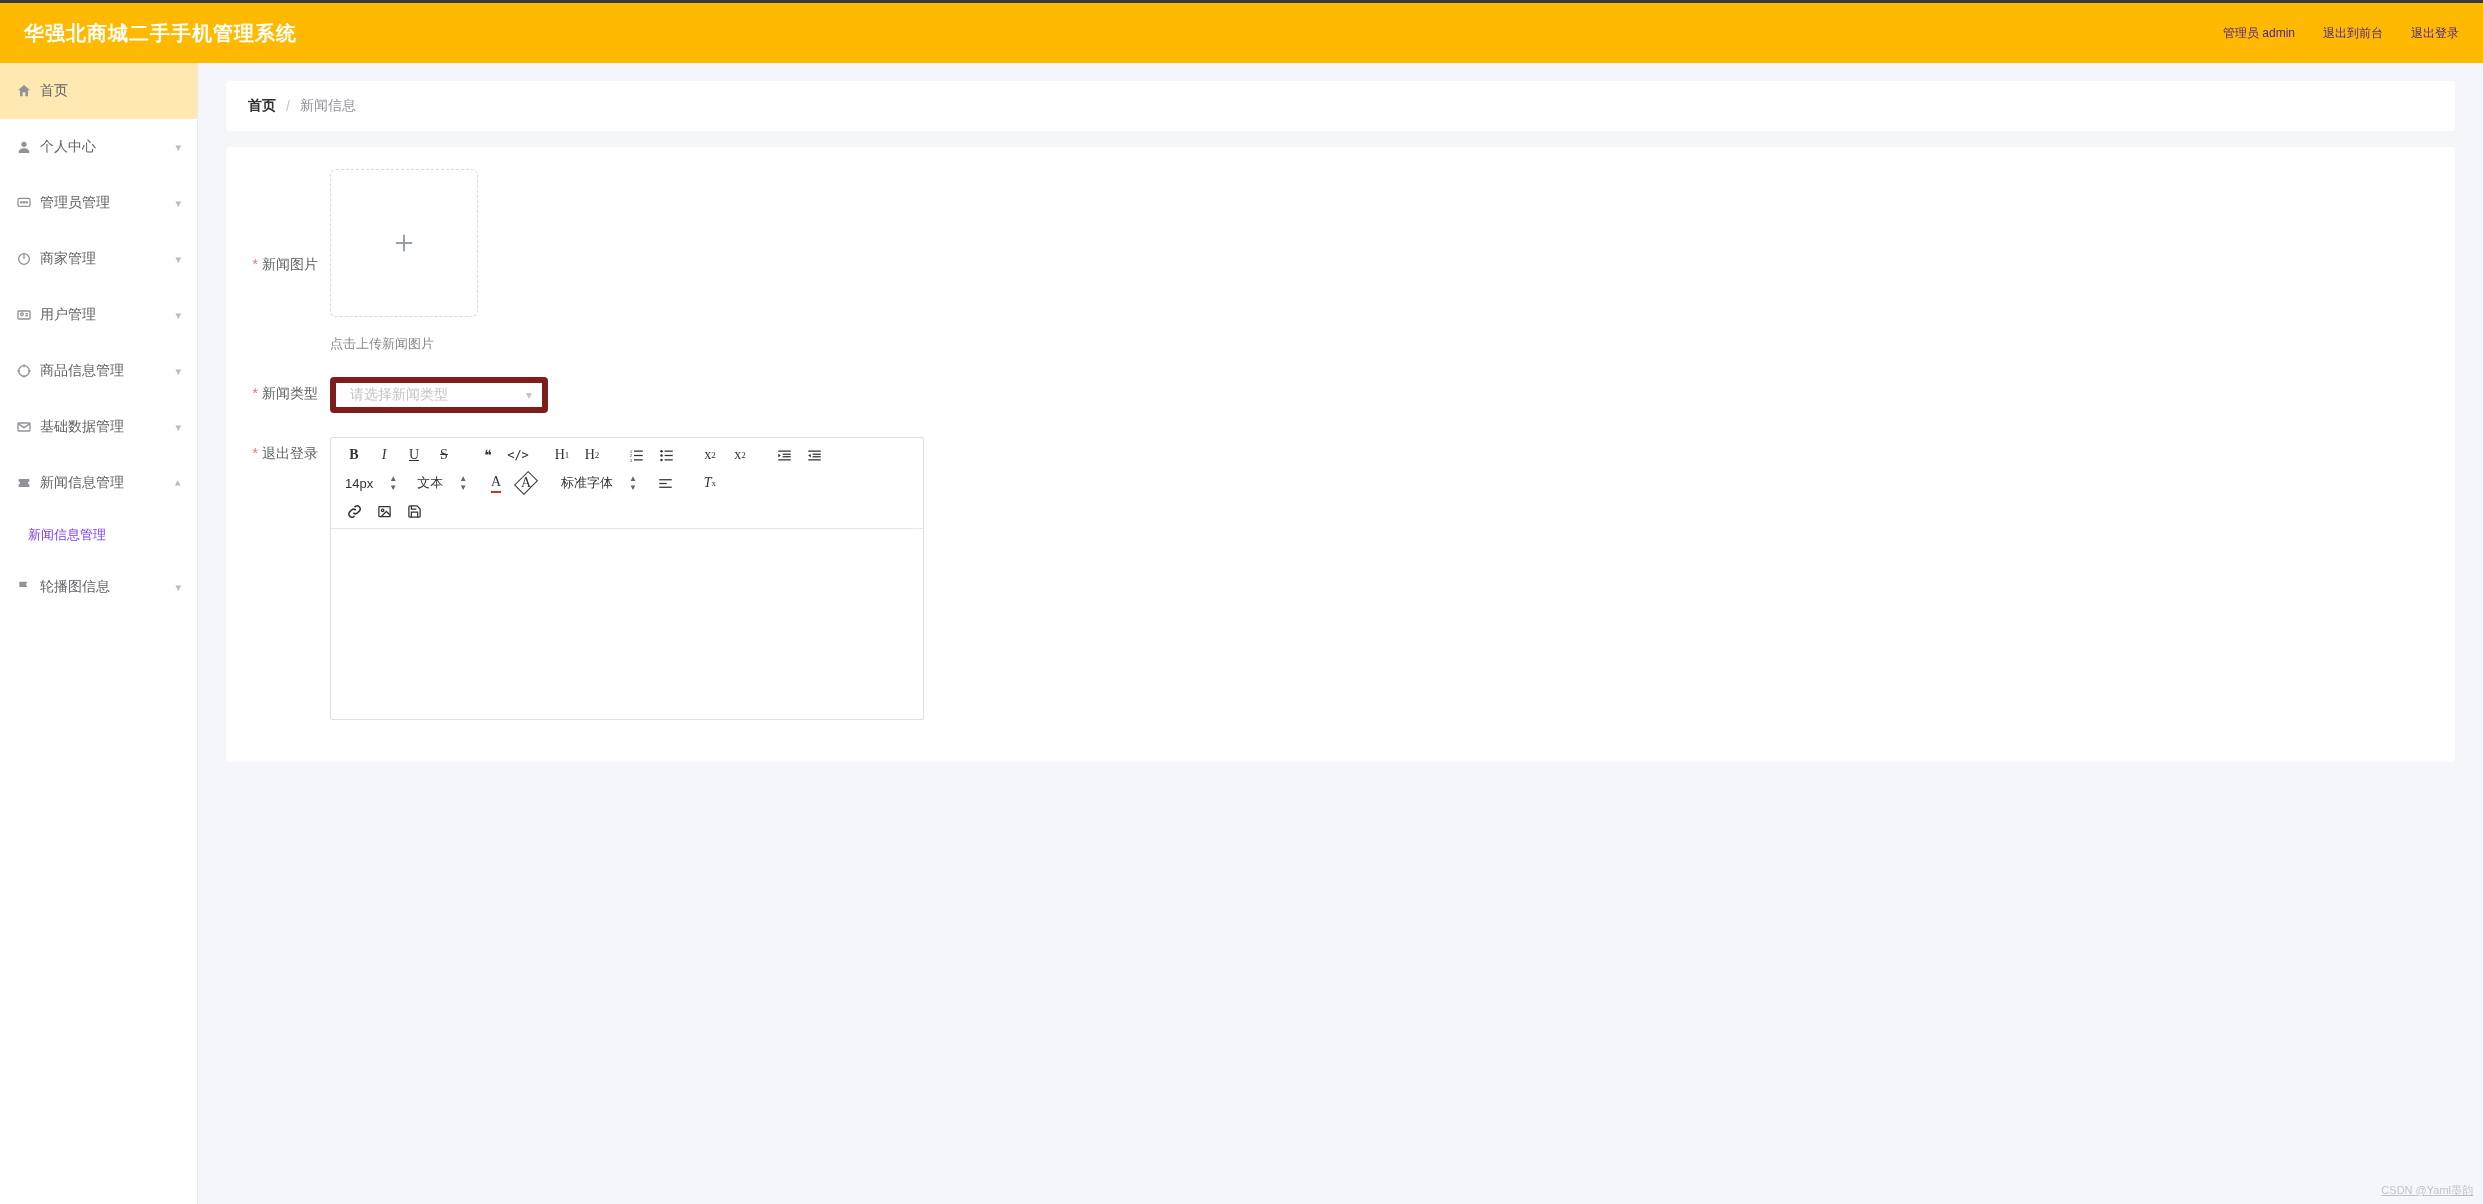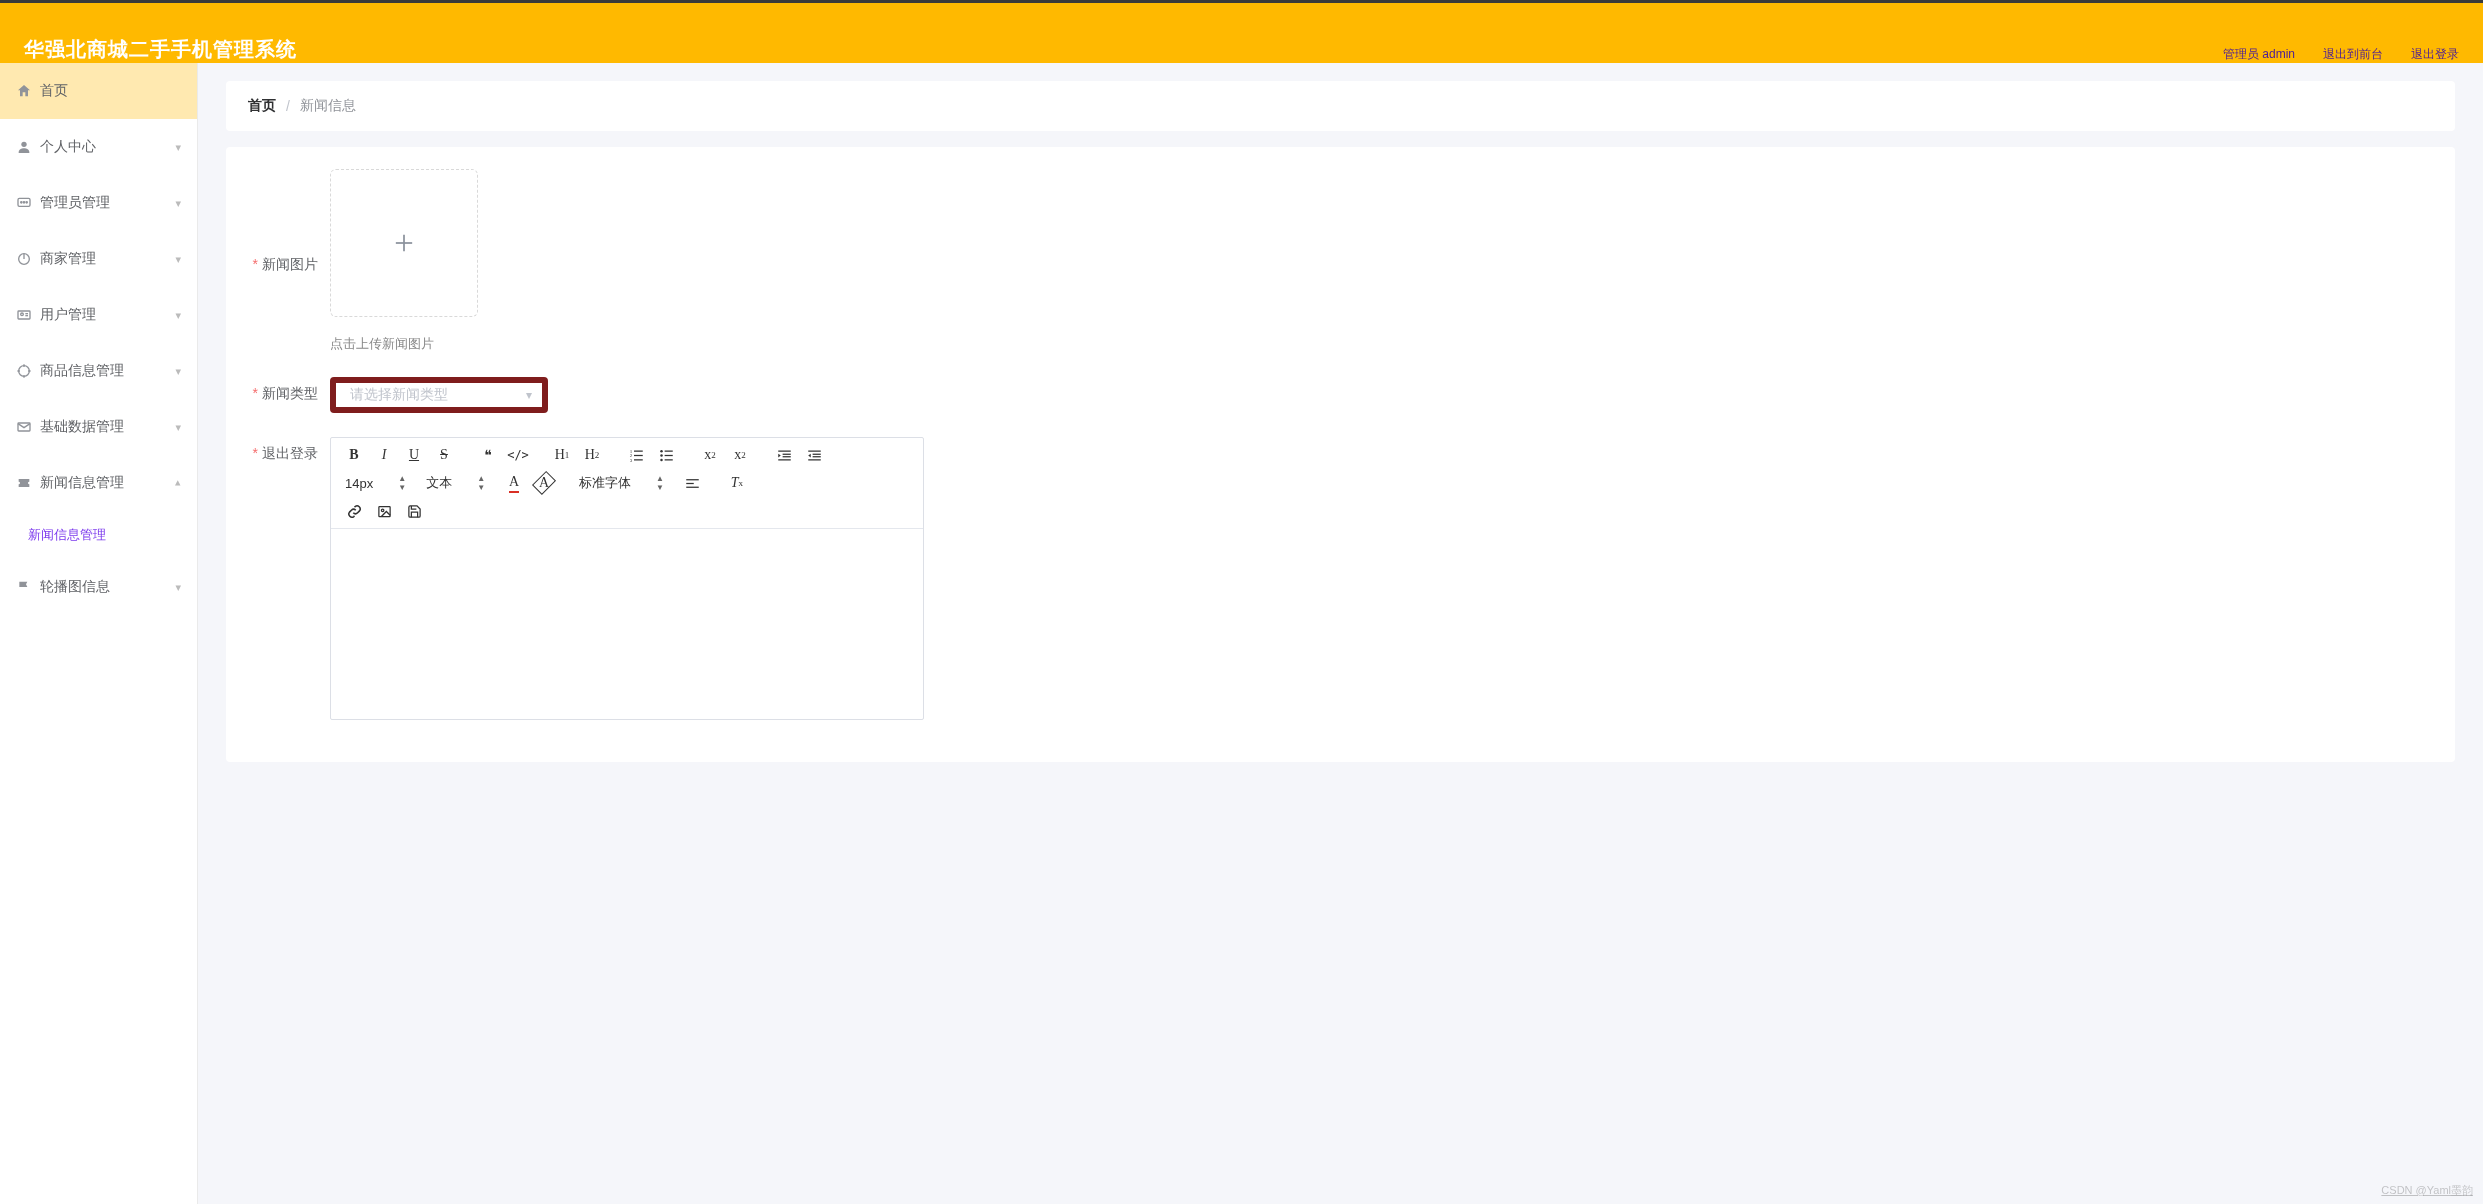--- a/index.html
+++ b/index.html
@@ -7,21 +7,21 @@
       font-family: "Helvetica Neue", "PingFang SC", "Microsoft YaHei", Arial, sans-serif;
       background: #f5f6fa;
       color: #606266;
       font-size: 14px;
     }
     .top-border { height: 3px; background: #3a3a3a; }
     .header {
       background: #ffb900;
       height: 60px;
       display: flex;
-      align-items: flex-end;
+      align-items: center;
       justify-content: space-between;
       padding: 0 24px;
     }
     .header-title {
       color: #fff;
       font-size: 20px;
       font-weight: bold;
       letter-spacing: 1px;
     }
     .header-right {
@@ -167,21 +167,21 @@
       cursor: pointer;
       color: #333;
       font-size: 14px;
       font-family: Georgia, serif;
     }
     .tb-sep { width: 14px; }
     .tb-select {
       height: 24px;
       display: inline-flex;
       align-items: center;
-      gap: 25px;
+      gap: 16px;
       padding: 0 6px;
       cursor: pointer;
       font-size: 13px;
       color: #333;
       margin-right: 8px;
       position: relative;
     }
     .tb-select .dd { font-size: 8px; color: #666; }
     .editor-body {
       min-height: 190px;

